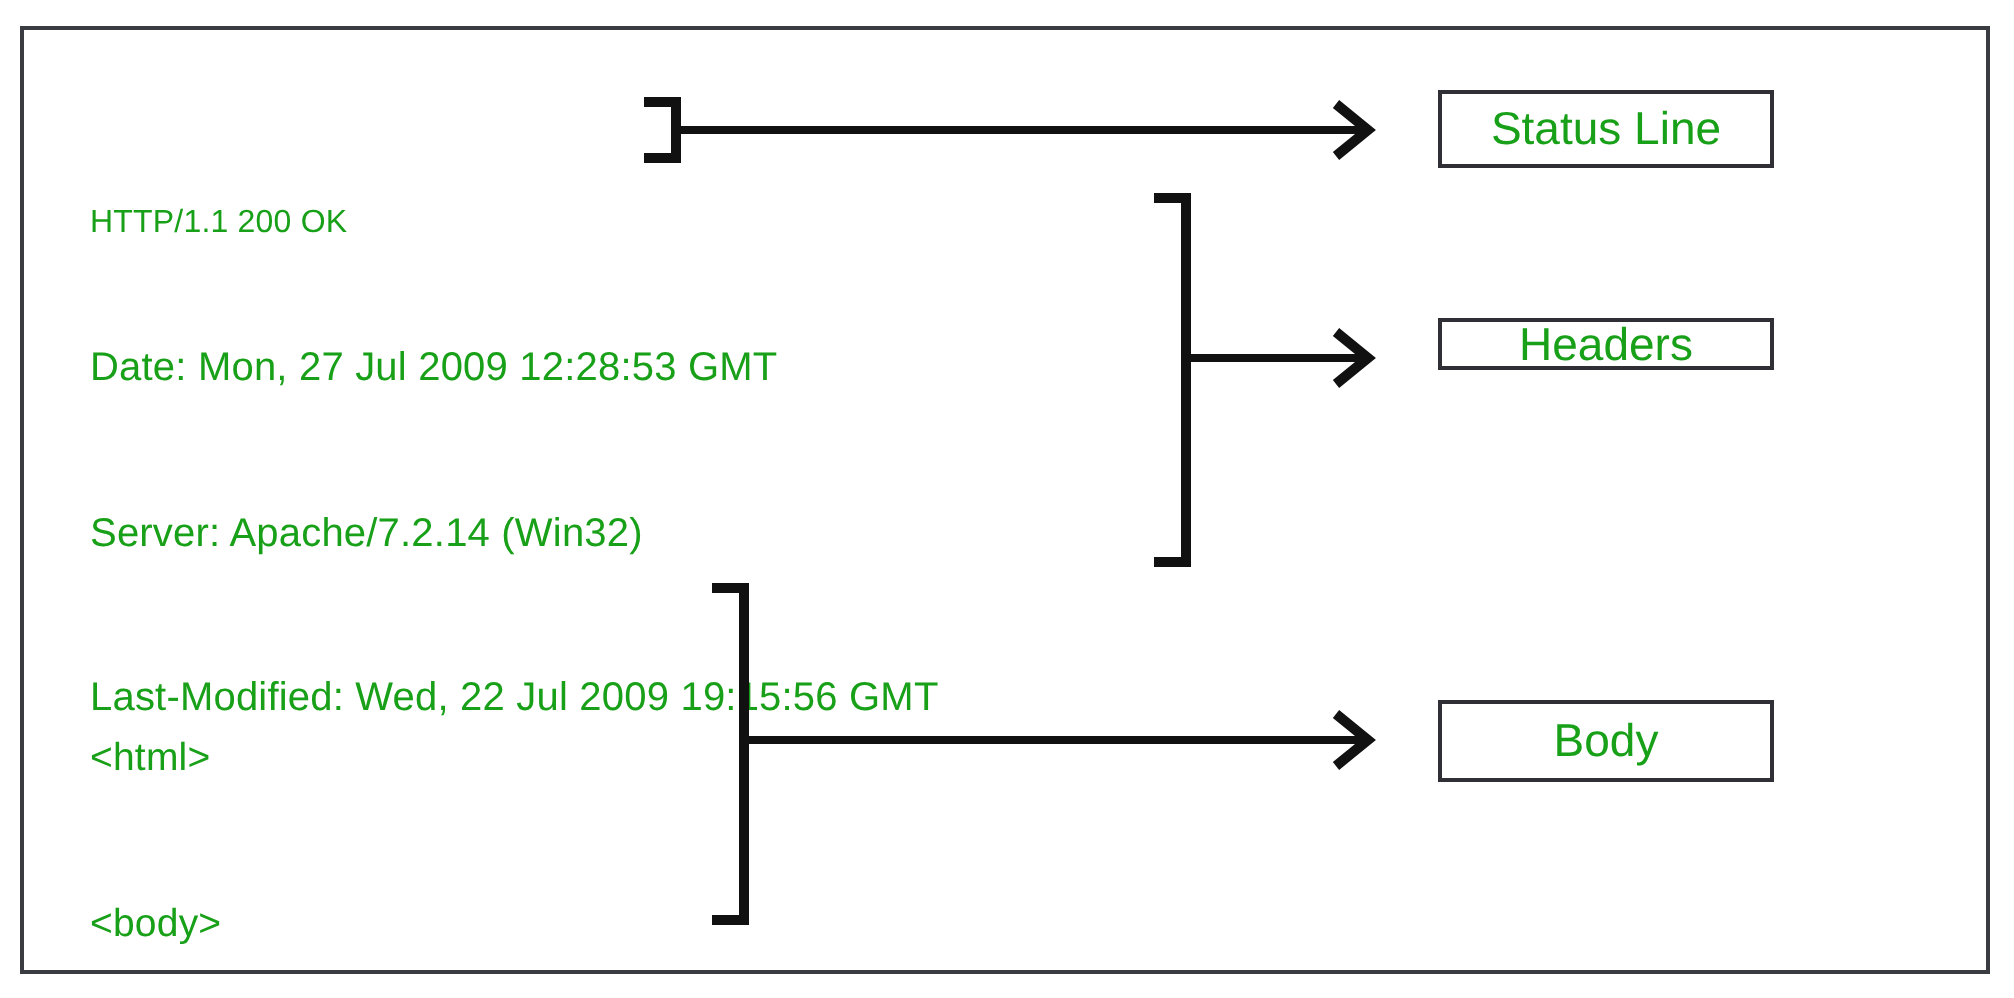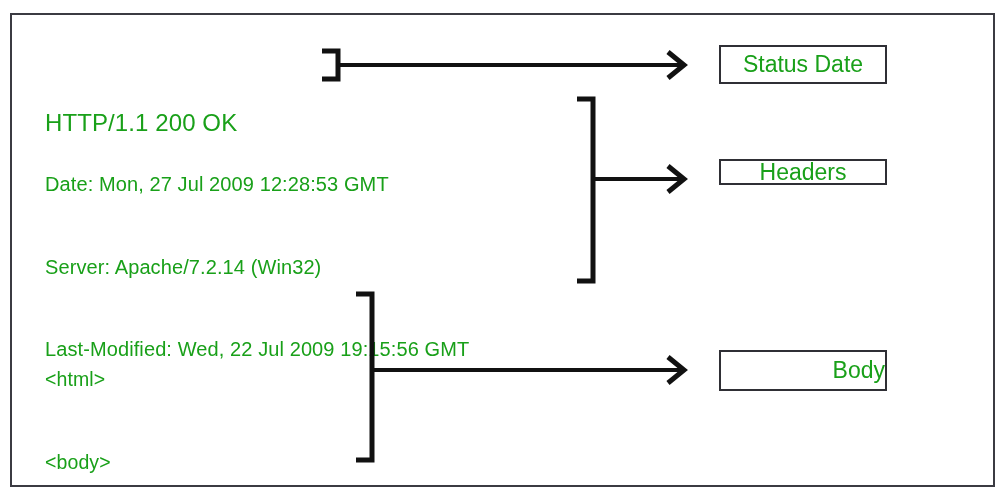--- a/index.html
+++ b/index.html
@@ -32,22 +32,22 @@
   }
   
   .code-text {
     position: absolute;
     color: #19a019;
     white-space: pre;
     letter-spacing: 0.1px;
   }
   .status-line {
     left: 45px;
-    top: 55px;
-    font-size: 24px;
+    top: 44px;
+    font-size: 16px;
     line-height: 27px;
   }
   .headers-block {
     left: 45px;
     top: 116px;
     font-size: 20px;
     line-height: 27.5px;
   }
   .body-block {
     left: 45px;
@@ -66,21 +66,21 @@
     box-sizing: border-box;
     background: #ffffff;
     color: #19a019;
     font-size: 23px;
     display: flex;
     align-items: center;
     justify-content: center;
   }
   .box-status { top: 45px;  height: 39px; }
   .box-headers{ top: 159px; height: 26px; }
-  .box-body   { top: 350px; height: 41px; justify-content: flex-end; }
+  .box-body   { top: 350px; height: 41px; }
 
   
   .connectors {
     position: absolute;
     left: 0;
     top: 0;
     width: 1007px;
     height: 499px;
     pointer-events: none;
   }
@@ -133,21 +133,21 @@
     <g>
       <path d="M 356 294 L 372 294 L 372 460 L 356 460" fill="none" stroke="#111111" stroke-width="5"></path>
     </g>
     <g>
       <line x1="372" y1="370" x2="682" y2="370" stroke="#111111" stroke-width="4"></line>
       <path d="M 668 357 L 684 370 L 668 383" fill="none" stroke="#111111" stroke-width="5" stroke-linecap="butt" stroke-linejoin="miter"></path>
     </g>
   </svg>
 
   <div class="label-box box-status">
-    <span>Status Date</span>
+    <span>Status Line</span>
   </div>
   <div class="label-box box-headers">
     <span>Headers</span>
   </div>
   <div class="label-box box-body">
     <span>Body</span>
   </div>
 
 </div>
 

